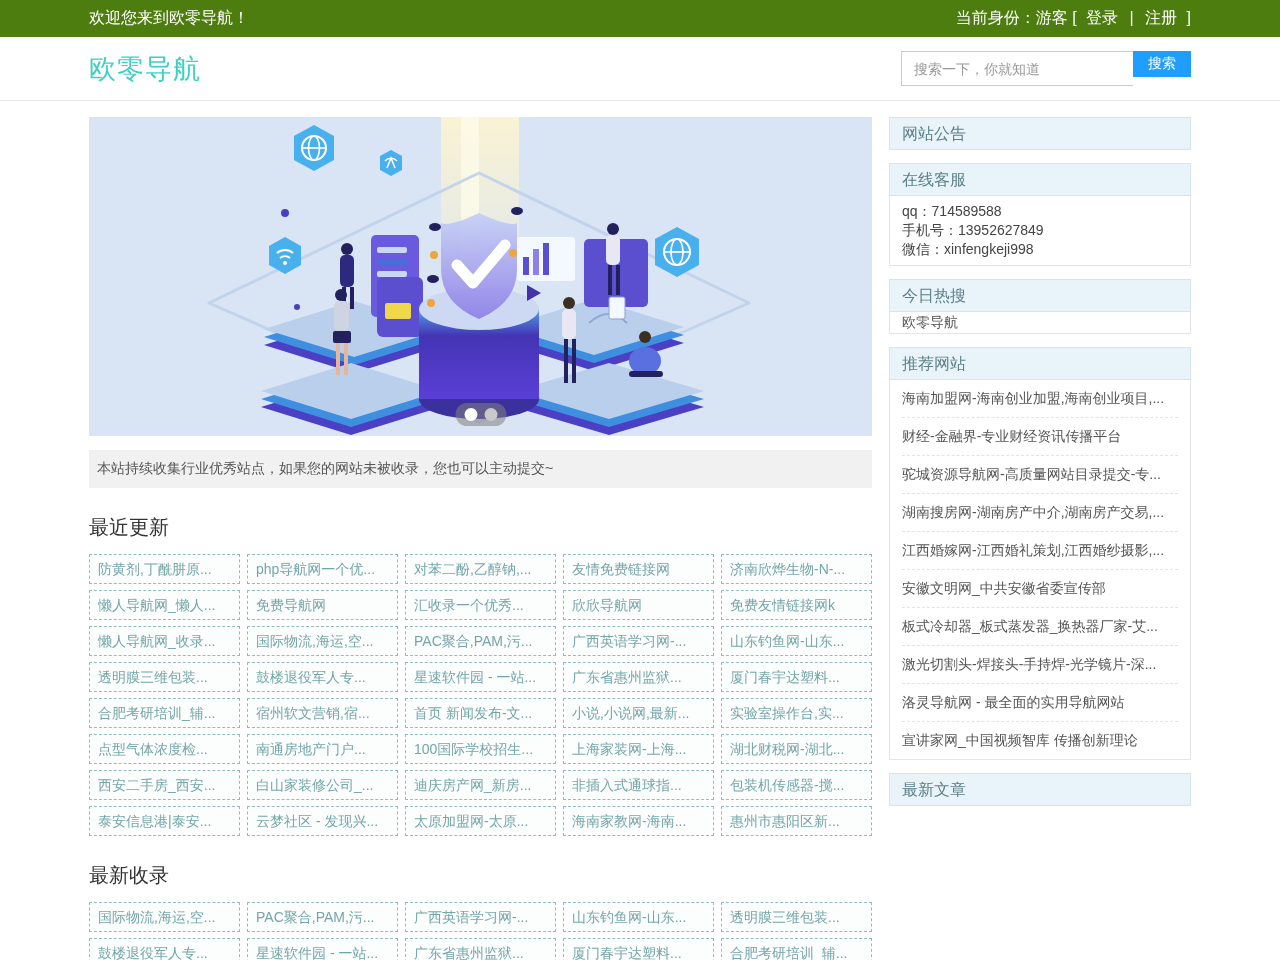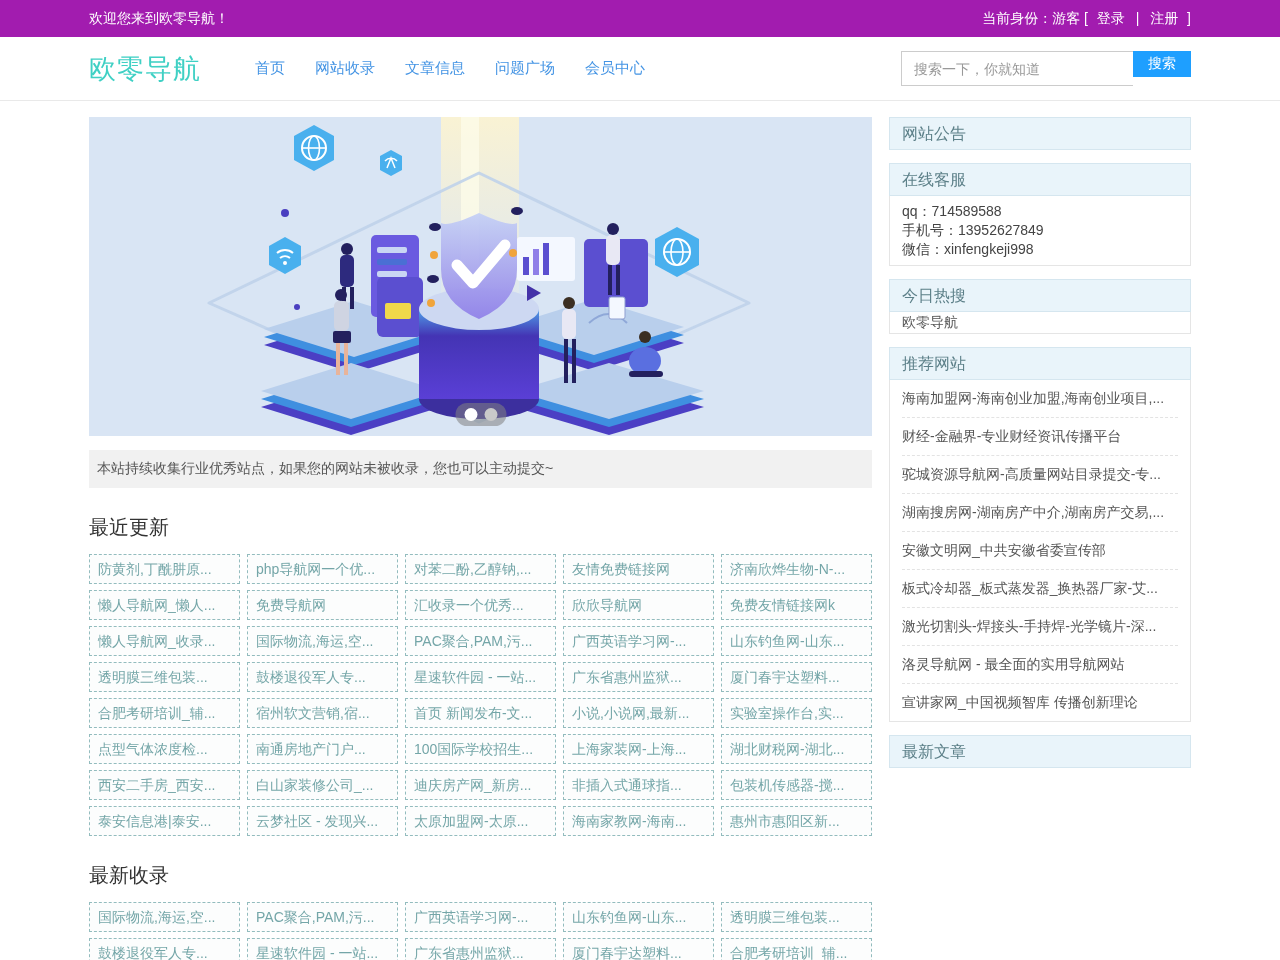--- a/index.html
+++ b/index.html
@@ -2,21 +2,21 @@
 <html><head>
 <meta charset="utf-8">
 <style>
   * { margin:0; padding:0; box-sizing:border-box; }
   html,body { width:1280px; height:960px; overflow:hidden; background:#fff;
     font-family:"Liberation Sans","DejaVu Sans",sans-serif; }
   a { text-decoration:none; cursor:pointer; }
   .container { width:1102px; margin:0 auto; }
 
   
-  .topbar { height:37px; background:#a21caf; color:#fff; font-size:14px; }
+  .topbar { height:37px; background:#4d7c0f; color:#fff; font-size:16px; }
   .topbar .container { display:flex; justify-content:space-between; align-items:center; height:37px; }
   .topbar a { color:#fff; margin:0 5px; }
   .topbar .bracket { margin:0 2px; }
 
   
   .header { background:#fff; border-bottom:1px solid #e9e9e9; height:64px; }
   .header .container { display:flex; align-items:center; height:63px; }
   .logo { font-size:27px; color:#3fd0c4; letter-spacing:1px; }
   .nav { display:flex; margin-left:54px; }
   .nav a { color:#4494e4; font-size:15px; margin-right:30px; }
@@ -75,28 +75,20 @@
       <span class="bracket">|</span>
       <a>注册</a>
       <span>]</span>
     </span>
   </div>
 </div>
 
 <div class="header">
   <div class="container">
     <div class="logo">欧零导航</div>
-    <div class="nav">
-
-    <a class="nav-item">首页</a>
-        <a class="nav-item">网站收录</a>
-        <a class="nav-item">文章信息</a>
-        <a class="nav-item">问题广场</a>
-        <a class="nav-item">会员中心</a>
-      </div>
     <div class="searchbox">
       <input type="text" placeholder="搜索一下，你就知道" style="">
       <button>搜索</button>
     </div>
   </div>
 </div>
 
 <div class="container content">
 
   <div class="main">
@@ -311,20 +303,21 @@
     </div>
 
     <div class="box">
       <div class="box-header">推荐网站</div>
       <div class="box-body">
 
       <a class="rec-item">海南加盟网-海南创业加盟,海南创业项目,...</a>
           <a class="rec-item">财经-金融界-专业财经资讯传播平台</a>
           <a class="rec-item">驼城资源导航网-高质量网站目录提交-专...</a>
           <a class="rec-item">湖南搜房网-湖南房产中介,湖南房产交易,...</a>
+          <a class="rec-item">江西婚嫁网-江西婚礼策划,江西婚纱摄影,...</a>
           <a class="rec-item">安徽文明网_中共安徽省委宣传部</a>
           <a class="rec-item">板式冷却器_板式蒸发器_换热器厂家-艾...</a>
           <a class="rec-item">激光切割头-焊接头-手持焊-光学镜片-深...</a>
           <a class="rec-item">洛灵导航网 - 最全面的实用导航网站</a>
           <a class="rec-item">宣讲家网_中国视频智库 传播创新理论</a>
         </div>
     </div>
 
     <div class="box">
       <div class="box-header">最新文章</div>

